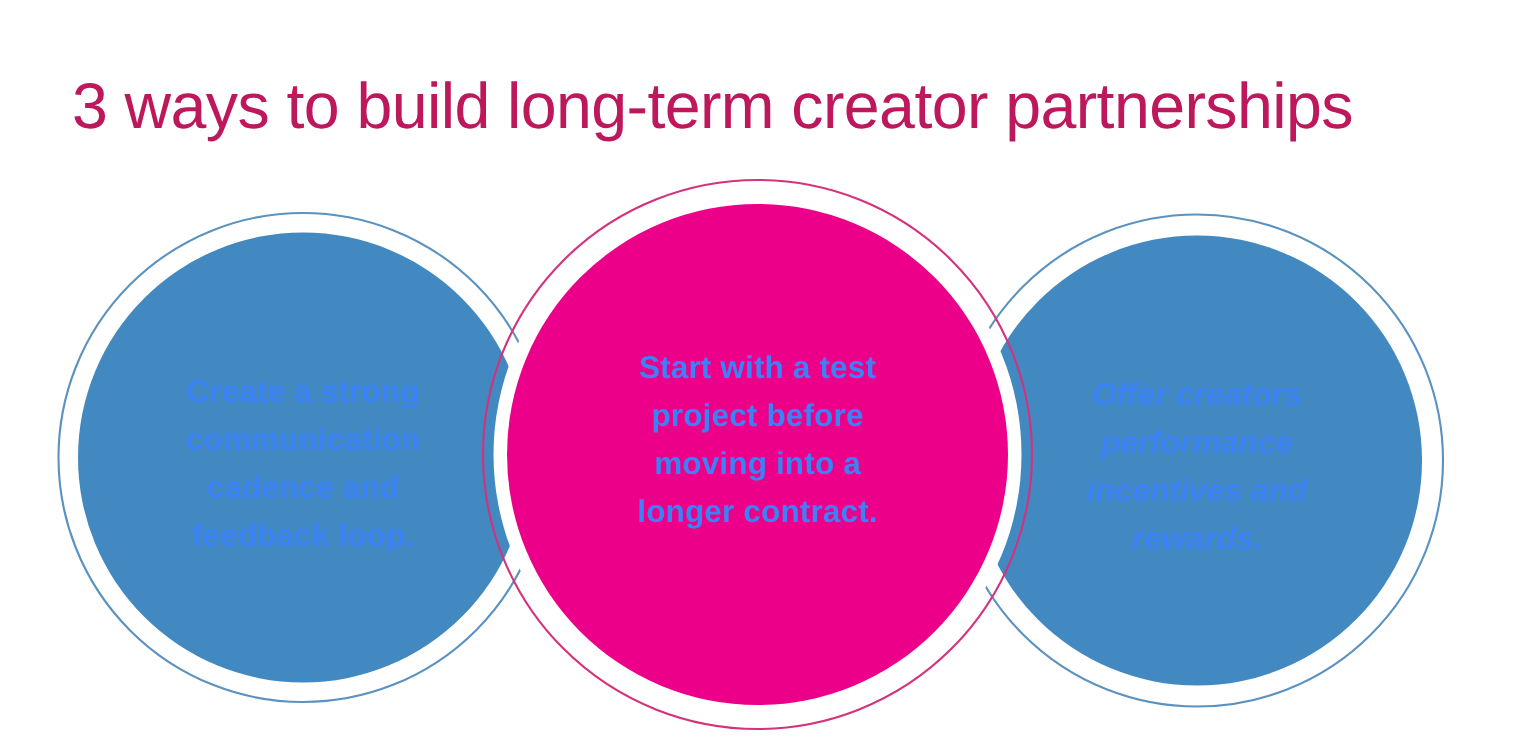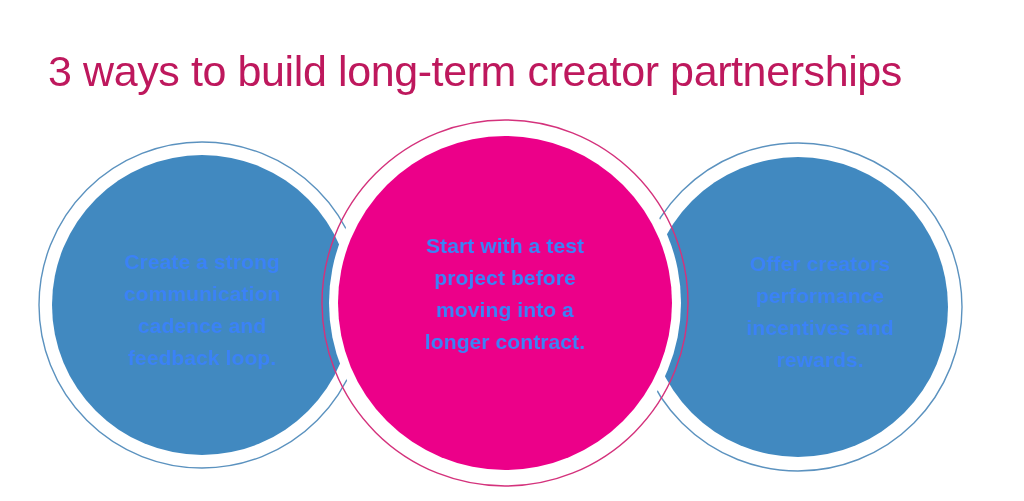--- a/index.html
+++ b/index.html
@@ -64,23 +64,24 @@
     left: 52px;
     top: 246px;
     width: 300px;
   }
   .node-label.n2 {
     left: 355px;
     top: 230px;
     width: 300px;
   }
   .node-label.n3 {
-    left: 670px;
+    left: 648px;
     top: 248px;
     width: 300px;
+    font-style: italic;
   }
 </style>
 </head>
 <body style="background: rgb(255, 255, 255);">
 
 <div id="canvas">
 
   <h1 class="title">3 ways to build long-term creator partnerships</h1>
 
   <div class="stage">

